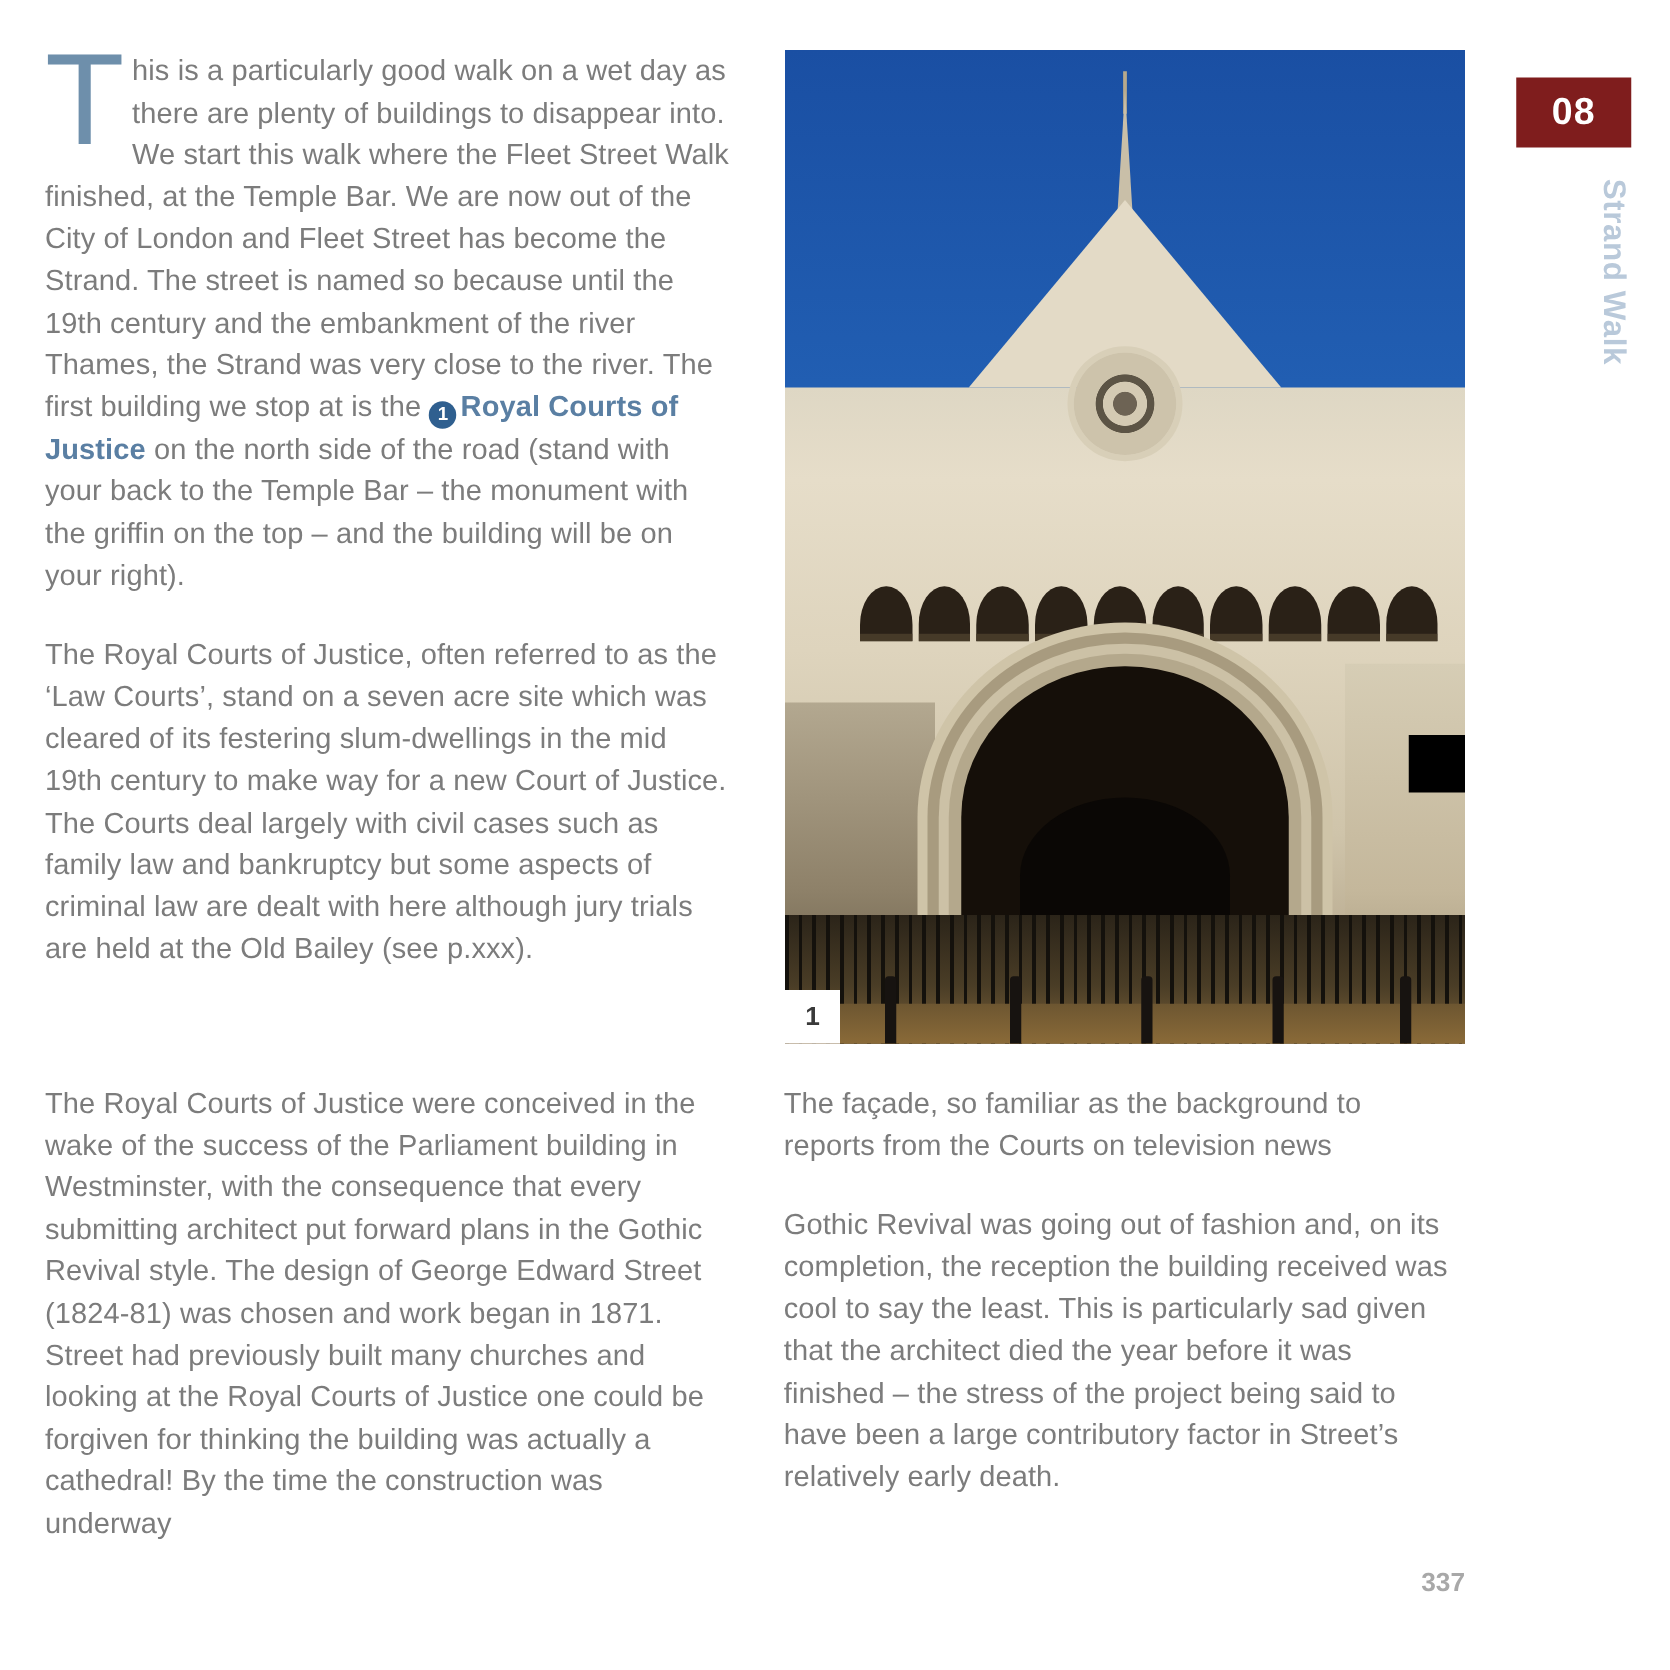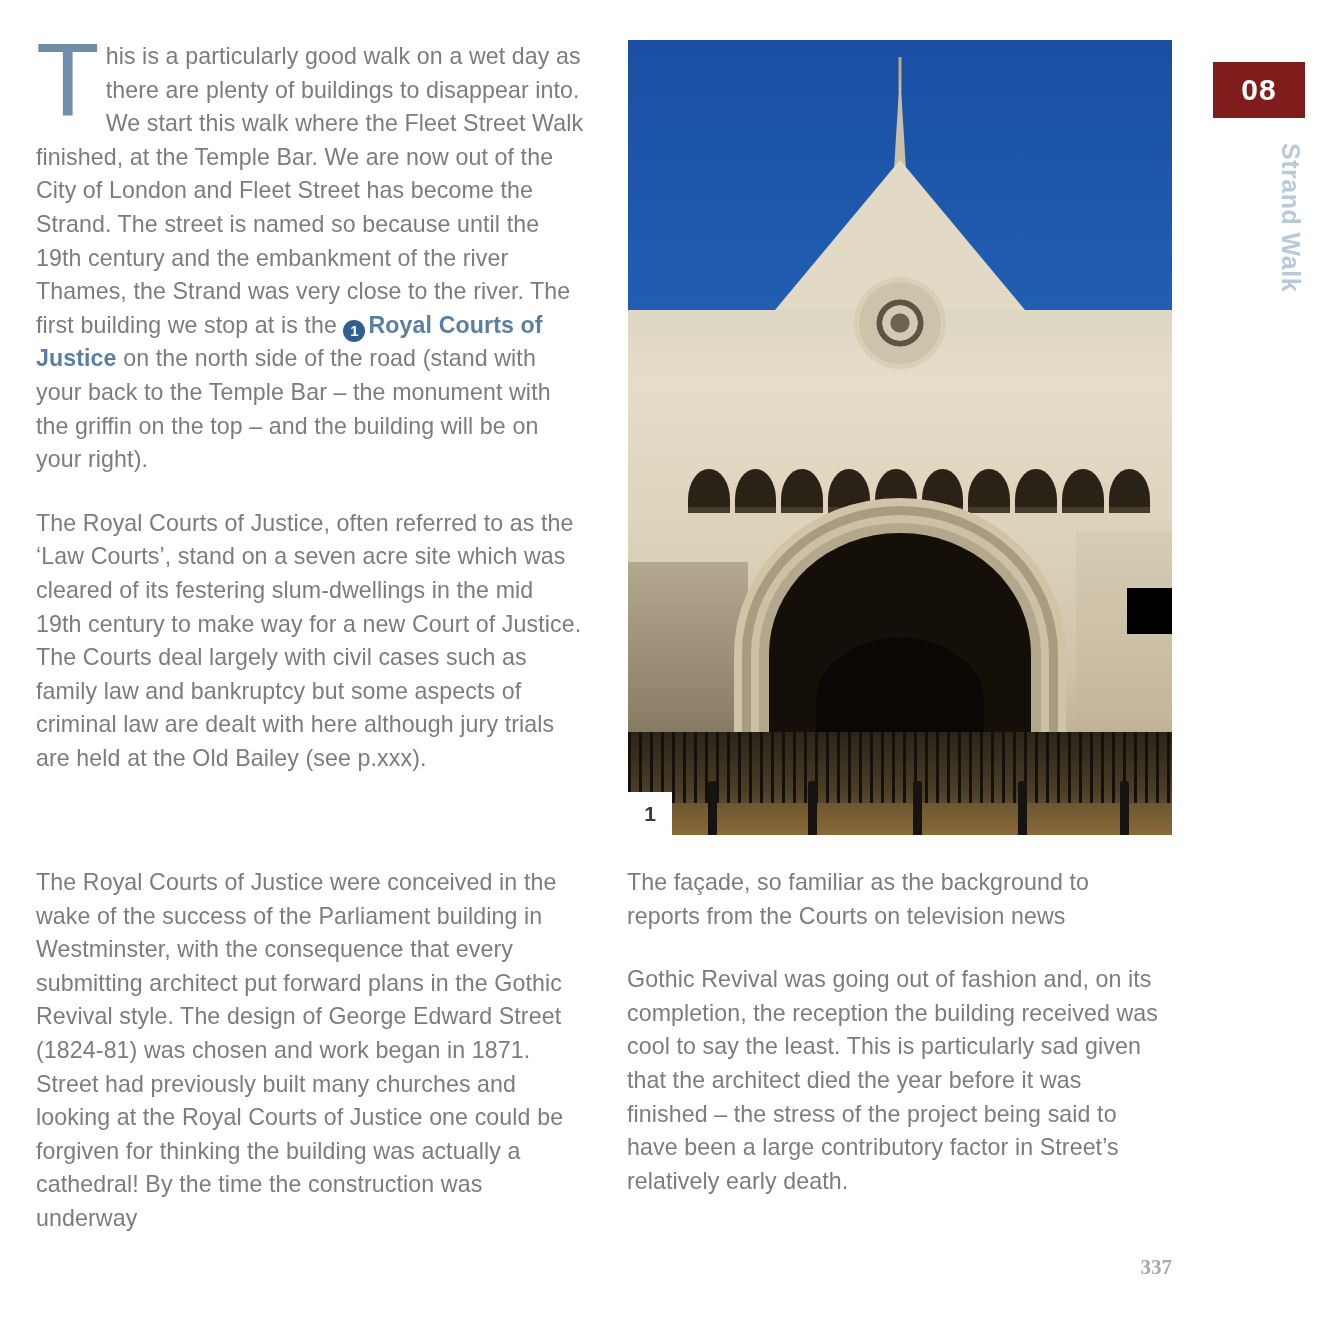--- a/index.html
+++ b/index.html
@@ -319,21 +319,21 @@
   
   .page-number {
     position: absolute;
     left: 1110px;
     top: 1255px;
     width: 62px;
     text-align: right;
     color: #a8a8a8;
     font-size: 21px;
     font-weight: bold;
-    font-family: Liberation Serif, serif;
+    font-family: Liberation Sans, sans-serif;
   }
 </style>
 </head>
 <body>
 
 <div class="page">
 
   <div class="col-left">
 
     <p class="body-text">

